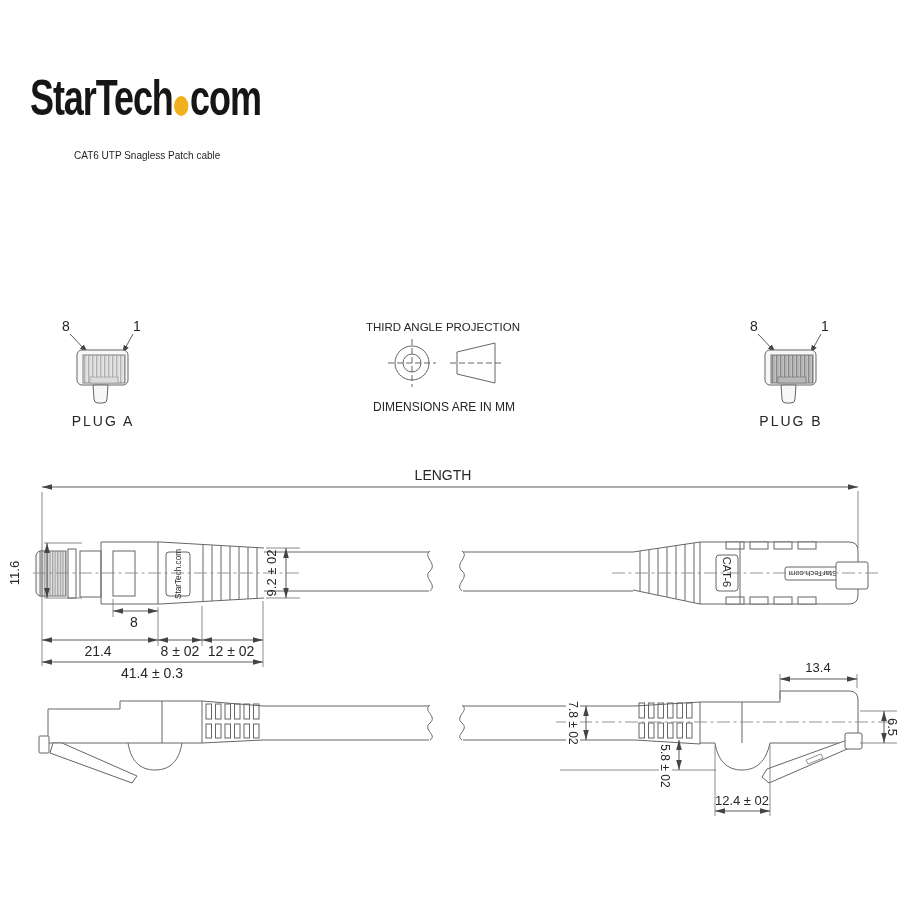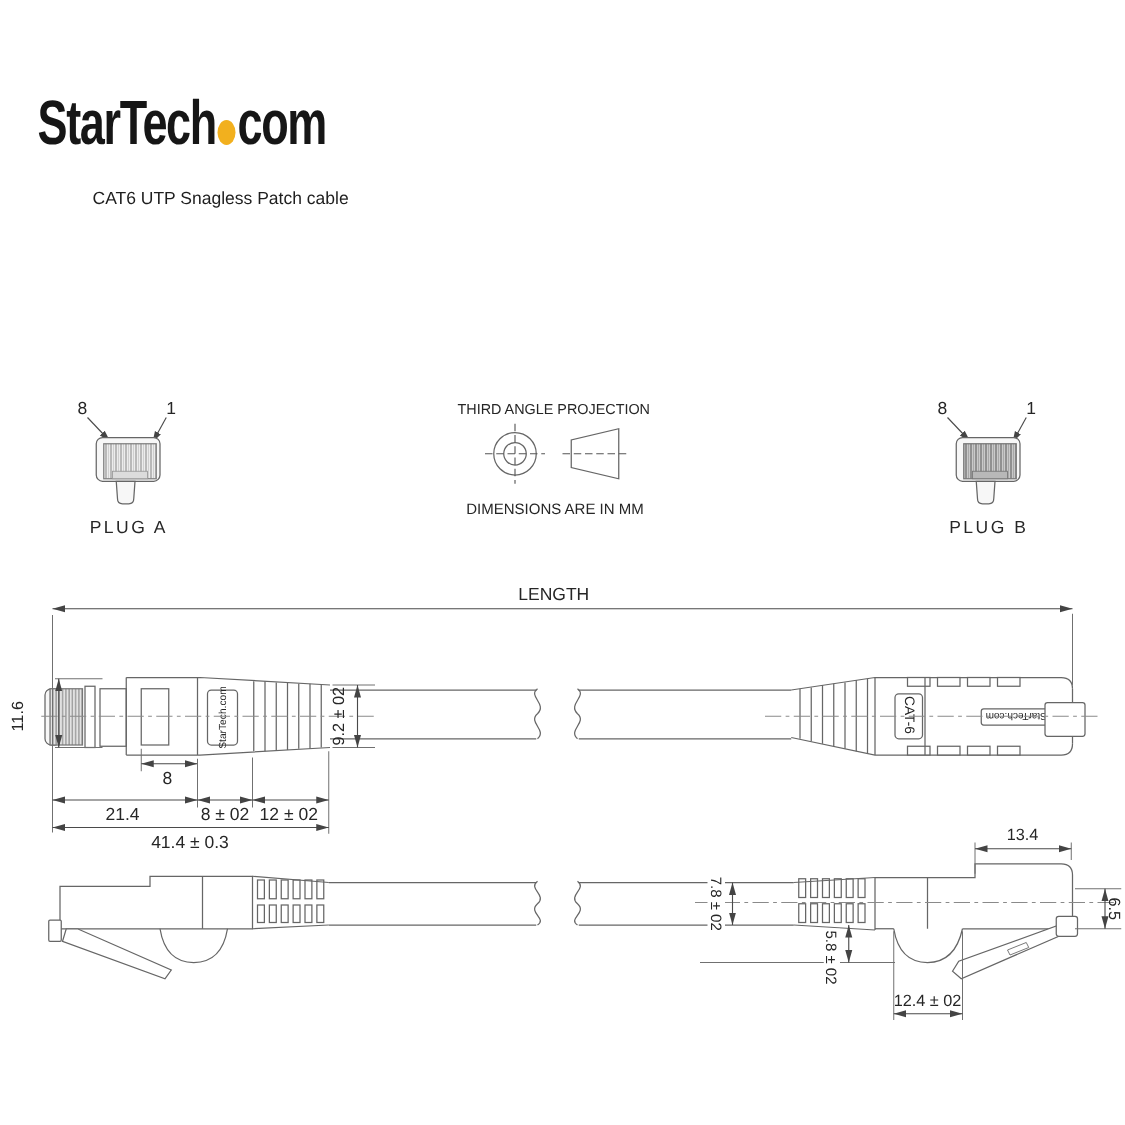--- a/index.html
+++ b/index.html
@@ -3,21 +3,21 @@
 <meta charset="utf-8">
 <style>
   html,body{margin:0;padding:0;background:#fff}
   .canvas{position:relative;width:900px;height:900px;background:#fff;overflow:hidden;
           font-family:"Liberation Sans",sans-serif;color:#222}
   .logo{position:absolute;left:30px;top:70px;font-weight:bold;font-size:50px;
         letter-spacing:-1.5px;color:#161616;white-space:nowrap;
         transform:scaleX(.72);transform-origin:0 50%;line-height:56px}
   .logo .dot{display:inline-block;width:20px;height:20px;border-radius:50%;
              vertical-align:-1px;margin:0 2px}
-  .subtitle{position:absolute;left:74px;top:150px;font-size:14px;color:#1e1e1e}
+  .subtitle{position:absolute;left:74px;top:150px;font-size:10px;color:#1e1e1e}
   svg.draw{position:absolute;left:0;top:0}
   svg text{font-family:"Liberation Sans",sans-serif;fill:#262626}
   .ln{stroke:#666;stroke-width:1;fill:none}
   .lnf{stroke:#666;stroke-width:1;fill:#fff}
   .lnf2{stroke:#666;stroke-width:1;fill:#f7f7f7}
   .dim{stroke:#4a4a4a;stroke-width:.9;fill:none}
   .ext{stroke:#707070;stroke-width:.8;fill:none}
   .cl{stroke:#8a8a8a;stroke-width:.9;fill:none;stroke-dasharray:13 3.5 3 3.5}
   .dash{stroke:#555;stroke-width:.9;fill:none;stroke-dasharray:6 3}
   .t14{font-size:14px}.t13{font-size:13px}.t12{font-size:12px}.t11{font-size:11.5px}

